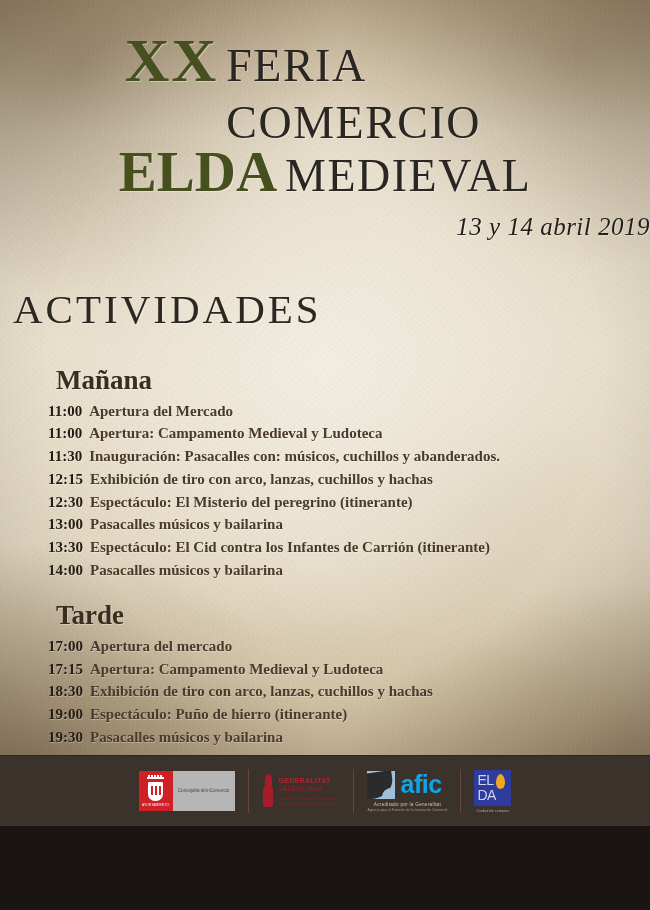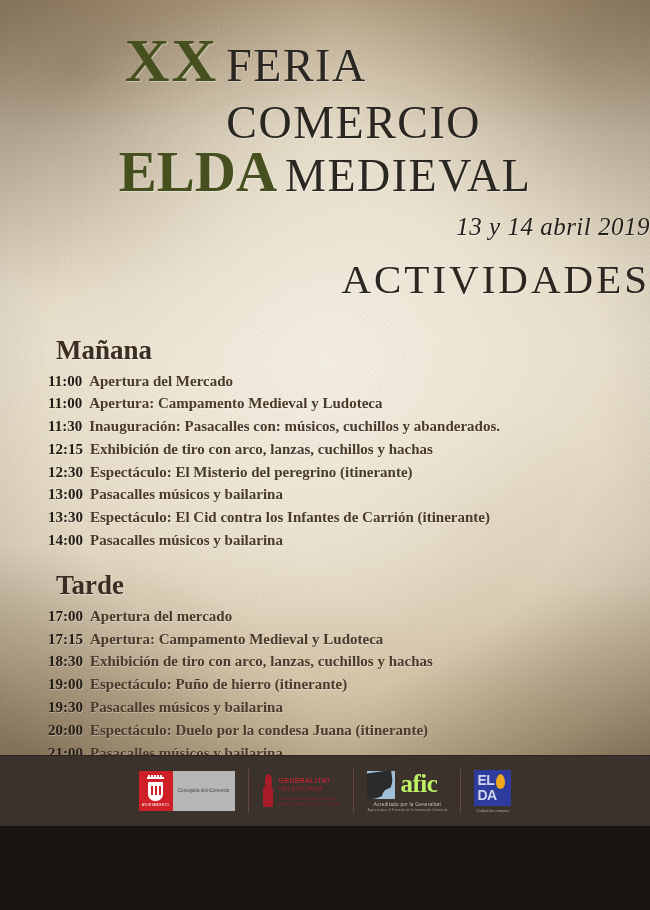--- a/index.html
+++ b/index.html
@@ -95,22 +95,22 @@
     text-align: right;
     font-family: "Liberation Serif", serif;
     font-style: italic;
     font-size: 25px;
     color: #231f1b;
     letter-spacing: 0.5px;
     text-shadow: 1px 1px 0 rgba(255,255,255,0.3);
   }
 
   #activities-title {
-    margin-top: 14px;
-    text-align: right;
+    margin-top: 44px;
+    text-align: left;
     font-family: "Liberation Serif", serif;
     font-size: 41px;
     letter-spacing: 3px;
     color: #2c2720;
     text-shadow: 1px 1px 1px rgba(255,255,255,0.35);
     padding-left: 13px;
   }
 
   
   #schedule {
@@ -310,23 +310,23 @@
   }
   .afic-sq::after {
     content: "";
     position: absolute;
     right: -3px; bottom: -3px;
     width: 16px; height: 14px;
     background: #9fc0d8;
     border-radius: 60% 0 0 0;
   }
   .afic-word {
-    font-family: Liberation Serif, serif;
+    font-family: Liberation Sans, sans-serif;
     font-size: 25px; font-weight: bold;
-    color: #bef264; letter-spacing: -0.5px;
+    color: #0ea5e9; letter-spacing: -0.5px;
     line-height: 0.9;
   }
   .afic-sub1 {
     font-family: "Liberation Sans", sans-serif;
     font-size: 4.6px; color: #cfc9c0; letter-spacing: 0.3px; margin-top: 3px;
   }
   .afic-sub2 {
     font-family: "Liberation Sans", sans-serif;
     font-size: 3.2px; color: #a79f95; letter-spacing: 0.1px; margin-top: 1px;
   }
@@ -335,21 +335,21 @@
   .lg-elda { text-align: center; }
   .elda-box {
     width: 37px; height: 36px;
     background: #2e3c9e;
     position: relative;
     margin: 0 auto;
   }
   .elda-box .e1, .elda-box .e2 {
     position: absolute;
     font-family: "Liberation Sans", sans-serif;
-    font-weight: bold;
+    font-weight: normal;
     font-size: 14px;
     color: #cfd4ee;
     letter-spacing: -0.5px;
   }
   .elda-box .e1 { left: 3px; top: 2px; }
   .elda-box .e2 { left: 3px; top: 17px; }
   .elda-box .drop {
     position: absolute;
     right: 6px; top: 4px;
     width: 9px; height: 15px;

